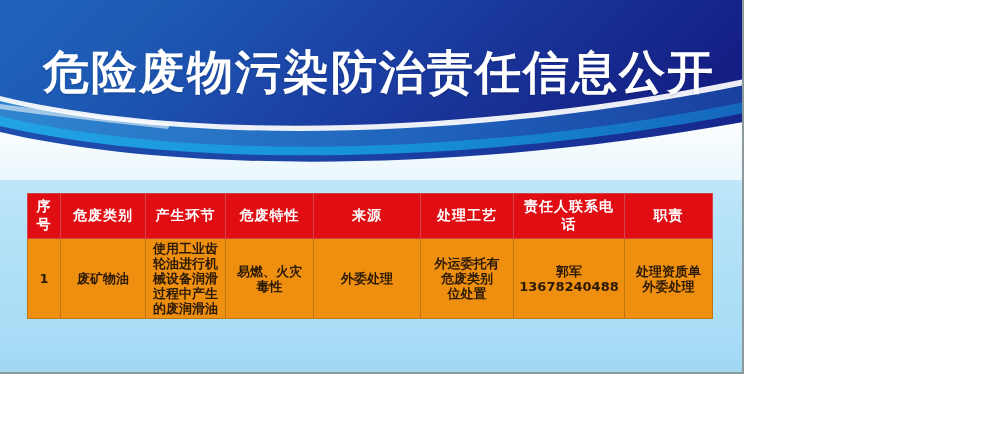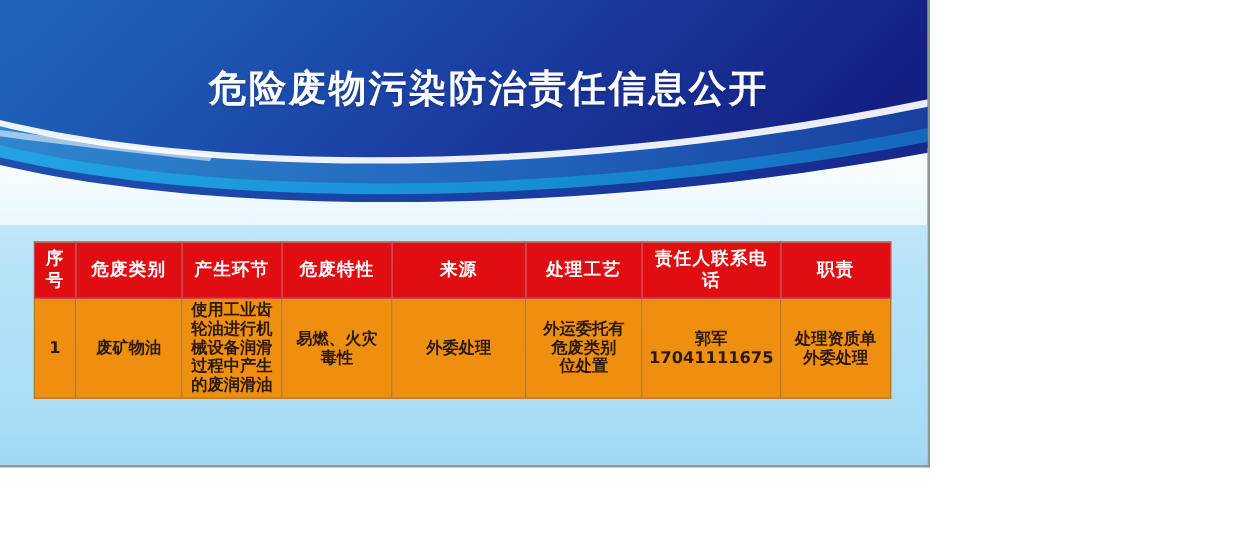--- a/index.html
+++ b/index.html
@@ -43,26 +43,26 @@
     width: 744px;
     height: 180px;
     overflow: hidden;
   }
   #banner svg {
     display: block;
   }
 
   #banner-title {
     position: absolute;
-    left: 12px;
+    left: 0;
     top: 46px;
     width: 744px;
     text-align: center;
     color: #ffffff;
-    font-size: 30px;
+    font-size: 46px;
     font-weight: bold;
     letter-spacing: 2px;
     line-height: 52px;
     white-space: nowrap;
     text-shadow: 0 1px 2px rgba(0,0,0,0.18);
     padding-left: 14px;
     box-sizing: border-box;
   }
 
   
@@ -240,21 +240,21 @@
           <td>外委处理</td>
 
           <td>
             <span class="cell-line">外运委托有</span>
             <span class="cell-line">危废类别</span>
             <span class="cell-line">位处置</span>
           </td>
 
           <td>
             <span class="cell-line">郭军</span>
-            <span class="cell-line">17041111675</span>
+            <span class="cell-line">13678240488</span>
           </td>
 
           <td>
             <span class="cell-line">处理资质单</span>
             <span class="cell-line">外委处理</span>
           </td>
         </tr>
       </tbody>
     </table>
 

